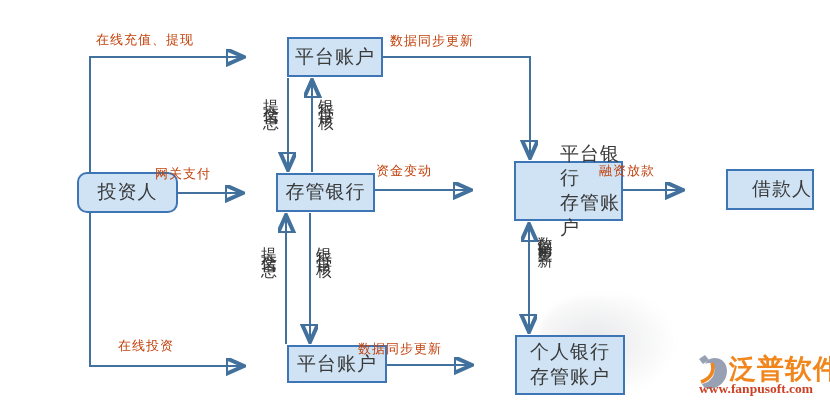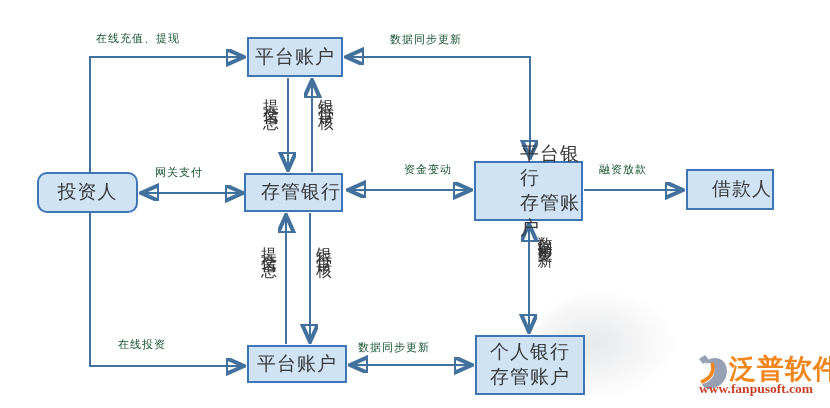--- a/index.html
+++ b/index.html
@@ -11,23 +11,24 @@
   }
   .stage{position:absolute;inset:0;width:830px;height:408px;}
   svg.connectors{position:absolute;left:0;top:0;z-index:2;}
   svg.connectors path{stroke:#41719c;stroke-width:2;fill:none;}
   .node{
     position:absolute;z-index:3;
     background:#cfe3f5;border:2px solid #3e76b5;
     display:flex;flex-direction:column;align-items:center;justify-content:center;
     font-size:19px;line-height:1.3;color:#3a3a3a;box-sizing:border-box;
     letter-spacing:1px;
+    margin-left:40px;
   }
   .elabel{
-    position:absolute;z-index:4;font-size:11px;color:#14532d;
+    position:absolute;z-index:4;font-size:13px;color:#c2410c;
     white-space:nowrap;letter-spacing:1px;
   }
   .vlabel{
     position:absolute;z-index:4;font-size:16px;color:#333333;
     writing-mode:vertical-rl;text-orientation:upright;
     letter-spacing:5px;line-height:18px;
   }
   .vlabel.six{font-size:15px;letter-spacing:3px;}
   .ghost{
     position:absolute;z-index:1;left:538px;top:296px;width:140px;height:104px;
@@ -77,21 +78,21 @@
   </svg>
 
   <div class="node" style="left:37px;top:172px;width:101px;height:41px;border-radius:10px;">
     <span>投资人</span>
   </div>
 
   <div class="node" style="left:247px;top:37px;width:96px;height:40px;">
     <span>平台账户</span>
   </div>
 
-  <div class="node" style="left:244px;top:173px;width:99px;height:39px;align-items:flex-end;">
+  <div class="node" style="left:236px;top:173px;width:99px;height:39px;">
     <span>存管银行</span>
   </div>
 
   <div class="node" style="left:474px;top:161px;width:109px;height:60px;padding-left:44px;">
     <span>平台银行</span>
     <span>存管账户</span>
   </div>
 
   <div class="node" style="left:686px;top:169px;width:88px;height:41px;align-items:flex-end;">
     <span>借款人</span>
@@ -102,21 +103,21 @@
   </div>
 
   <div class="node" style="left:475px;top:335px;width:110px;height:60px;">
     <span>个人银行</span>
     <span>存管账户</span>
   </div>
 
   <div class="elabel" style="left:96px;top:31px;">在线充值、提现</div>
   <div class="elabel" style="left:390px;top:32px;">数据同步更新</div>
   <div class="elabel" style="left:155px;top:165px;">网关支付</div>
-  <div class="elabel" style="left:376px;top:162px;margin-left:28px;">资金变动</div>
+  <div class="elabel" style="left:376px;top:162px;">资金变动</div>
   <div class="elabel" style="left:118px;top:337px;">在线投资</div>
   <div class="elabel" style="left:599px;top:162px;">融资放款</div>
   <div class="elabel" style="left:358px;top:340px;">数据同步更新</div>
 
   <div class="vlabel" style="left:262px;top:86px;height:88px;">提交信息</div>
   <div class="vlabel" style="left:317px;top:86px;height:88px;">银行审核</div>
   <div class="vlabel" style="left:260px;top:234px;height:86px;">提交信息</div>
   <div class="vlabel" style="left:315px;top:234px;height:86px;">银行审核</div>
   <div class="vlabel six" style="left:536px;top:225px;height:110px;">数据同步更新</div>
 

